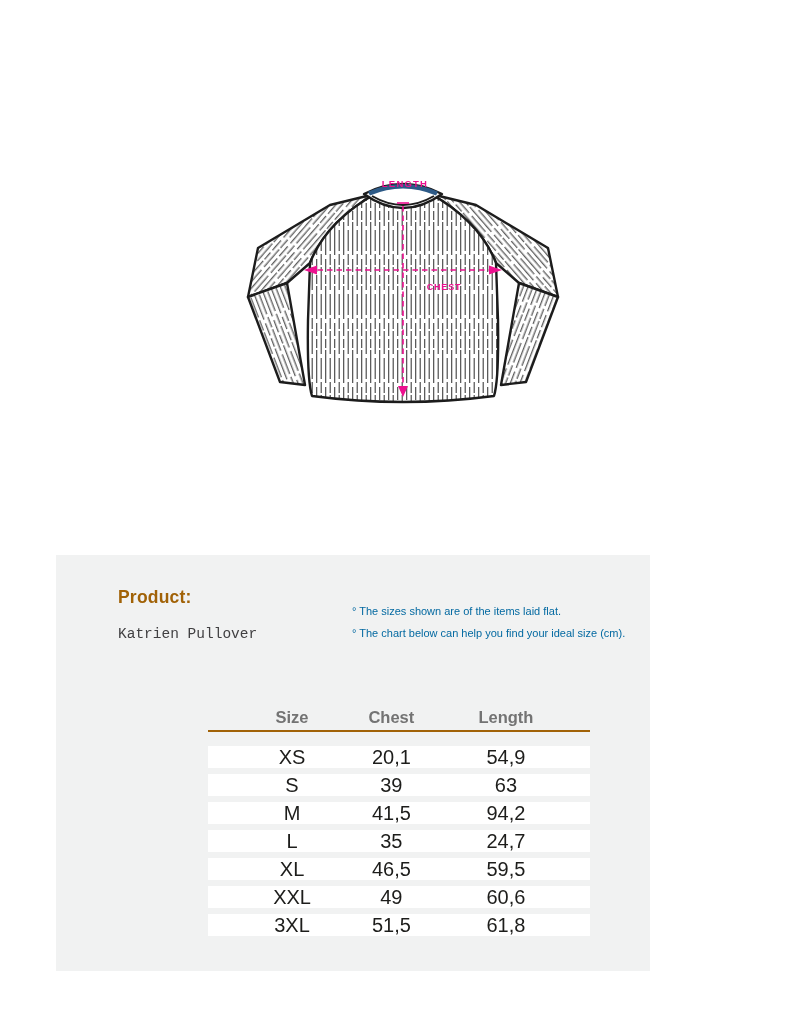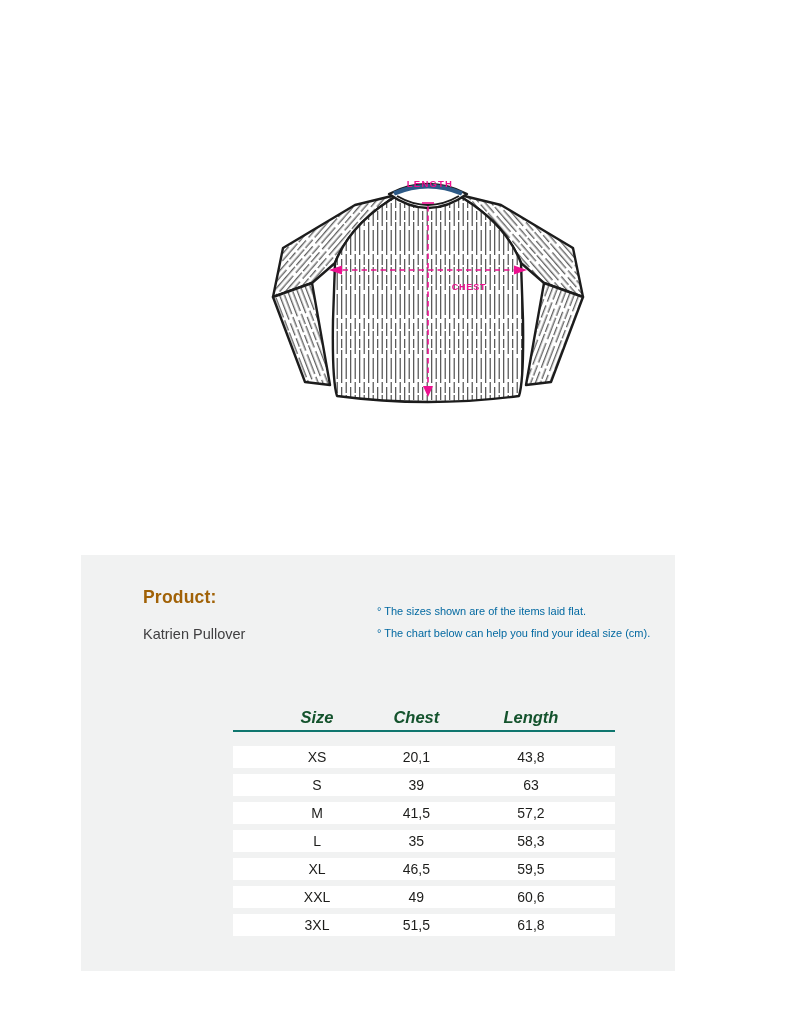--- a/index.html
+++ b/index.html
@@ -4,21 +4,20 @@
 <style>
   * { box-sizing: border-box; margin: 0; padding: 0; }
   html, body { background: #ffffff; }
   .page {
     position: relative;
     width: 650px;
     height: 1024px;
     background: #ffffff;
     font-family: "Liberation Sans", sans-serif;
     overflow: hidden;
-    margin-left: 25px;
   }
   .illustration {
     position: absolute;
     left: 238px;
     top: 170px;
     width: 330px;
     height: 245px;
   }
   .panel {
     position: absolute;
@@ -35,49 +34,49 @@
     font-weight: bold;
     line-height: 22px;
     color: #a16207;
     letter-spacing: .2px;
   }
   .product-name {
     margin-top: 16px;
     font-size: 14.5px;
     color: #414042;
     line-height: 20px;
+    font-family: Liberation Mono, monospace;
   }
   .notes { margin-top: 14px; }
   .note {
     font-size: 11px;
     color: #0369a1;
     line-height: 22px;
     white-space: nowrap;
   }
   .size-table {
     position: absolute;
     left: 152px;
     top: 148px;
     width: 382px;
   }
   .thead {
     position: relative;
     height: 29px;
-    border-bottom: 2px solid #0f766e;
+    border-bottom: 2px solid #a16207;
     font-weight: bold;
     font-size: 16.5px;
-    color: #14532d;
-    font-style: italic;
+    color: #737373;
   }
   .row {
     position: relative;
     height: 22px;
     margin-top: 6px;
     background: #ffffff;
-    font-size: 14px;
+    font-size: 20px;
     color: #1d1d1b;
   }
   .row.first { margin-top: 14px; }
   .cell {
     position: absolute;
     top: 50%;
     transform: translate(-50%, -50%);
     white-space: nowrap;
   }
   .c1 { left: 22%; }
@@ -163,36 +162,36 @@
     <div class="size-table">
       <div class="thead">
         <span class="cell c1">Size</span>
         <span class="cell c2">Chest</span>
         <span class="cell c3">Length</span>
       </div>
 
       <div class="row first">
         <span class="cell c1">XS</span>
         <span class="cell c2">20,1</span>
-        <span class="cell c3">43,8</span>
+        <span class="cell c3">54,9</span>
       </div>
       <div class="row">
         <span class="cell c1">S</span>
         <span class="cell c2">39</span>
         <span class="cell c3">63</span>
       </div>
       <div class="row">
         <span class="cell c1">M</span>
         <span class="cell c2">41,5</span>
-        <span class="cell c3">57,2</span>
+        <span class="cell c3">94,2</span>
       </div>
       <div class="row">
         <span class="cell c1">L</span>
         <span class="cell c2">35</span>
-        <span class="cell c3">58,3</span>
+        <span class="cell c3">24,7</span>
       </div>
       <div class="row">
         <span class="cell c1">XL</span>
         <span class="cell c2">46,5</span>
         <span class="cell c3">59,5</span>
       </div>
       <div class="row">
         <span class="cell c1">XXL</span>
         <span class="cell c2">49</span>
         <span class="cell c3">60,6</span>

